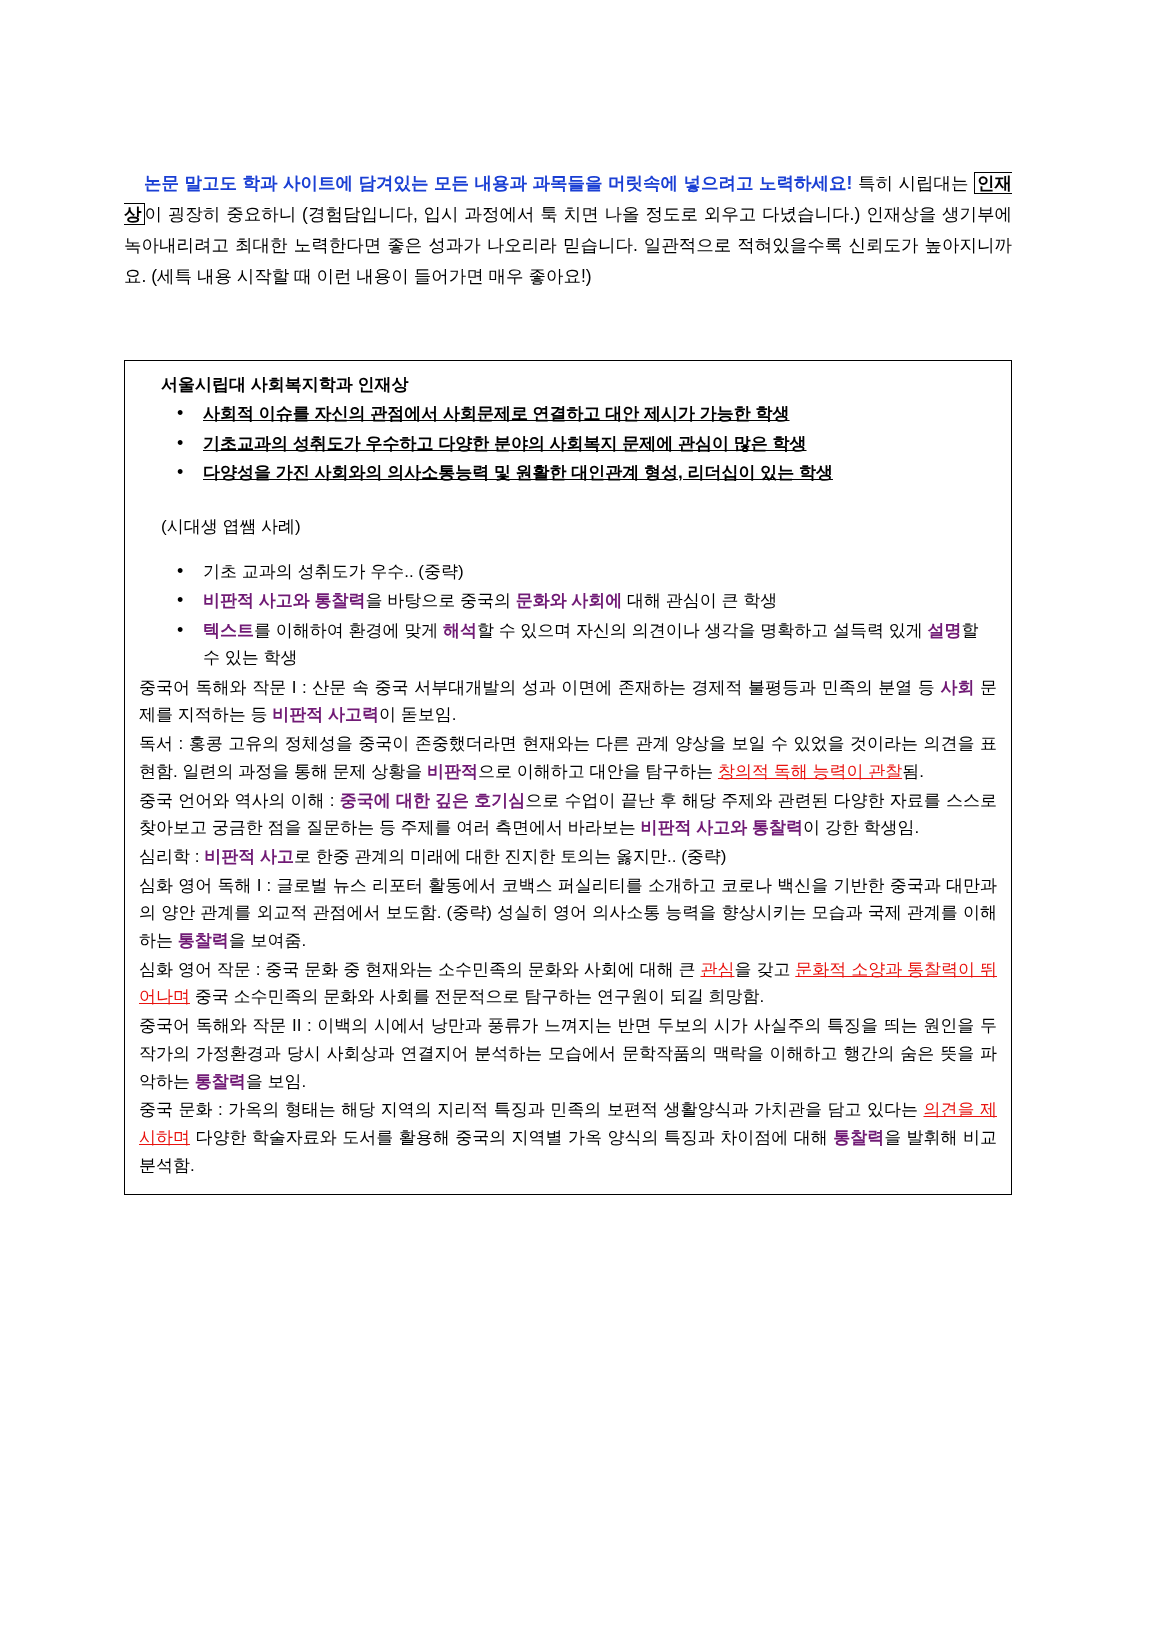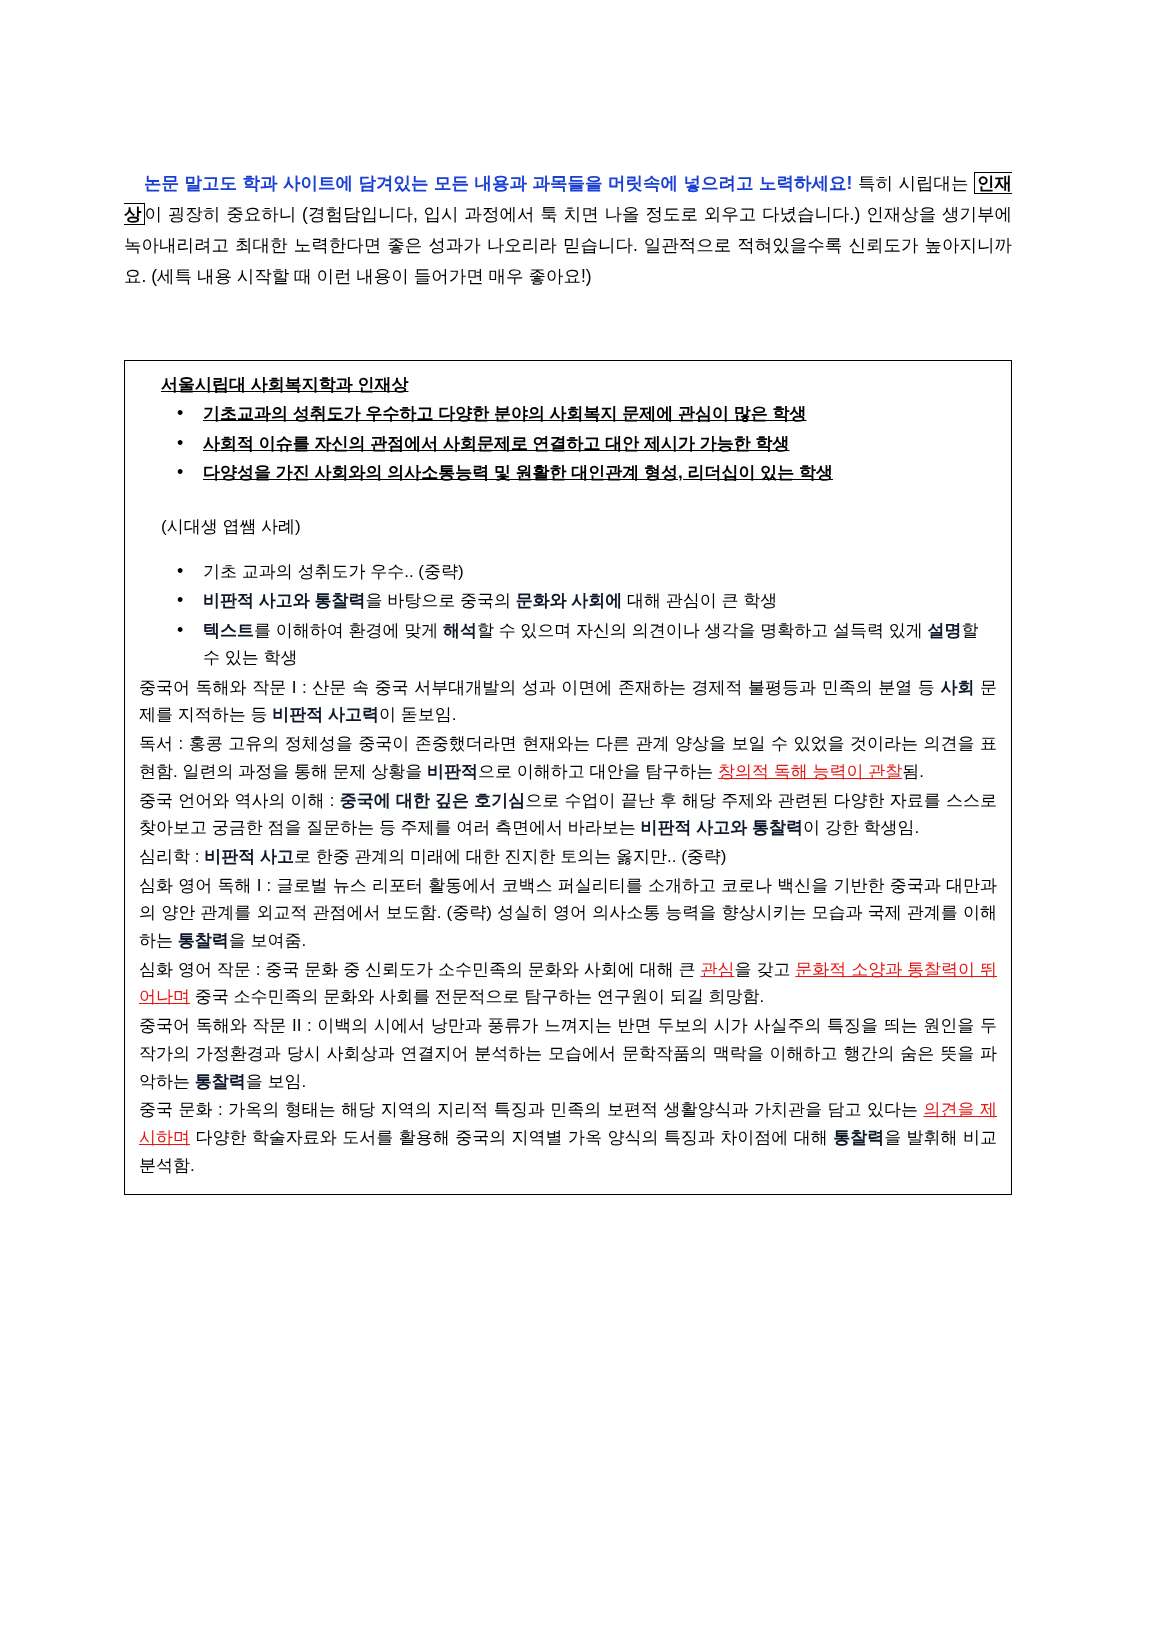--- a/index.html
+++ b/index.html
@@ -47,21 +47,20 @@
     top: 360px;
     width: 888px;
     border: 1px solid #000000;
     box-sizing: border-box;
     padding: 10px 14px 14px 14px;
   }
   .sec-title {
     font-size: 17px;
     font-weight: bold;
     margin: 2px 0 4px 22px;
-    text-decoration: underline;
   }
   .sec-title.plain {
     text-decoration: none;
     font-weight: normal;
   }
   ul.blist {
     margin: 0 0 0 30px;
     padding: 0 0 0 34px;
     list-style: none;
   }
@@ -84,57 +83,57 @@
   .note {
     font-size: 17px;
     margin: 0 0 0 22px;
   }
   .para {
     font-size: 17px;
     line-height: 1.63;
     text-align: justify;
     margin: 0 0 1px 0;
   }
-  .red { color: #0f172a; font-weight: bold; }
+  .red { color: #701a75; font-weight: bold; }
   .red-u { color: #e8130f; font-weight: normal; text-decoration: underline; }
   .body-block { margin-top: 2px; }
 </style>
 </head>
 <body>
 
 <div class="page">
 
   <p class="intro">
     <span class="blue-u">논문 말고도 학과 사이트에 담겨있는 모든 내용과 과목들을 머릿속에 넣으려고 노력하세요!</span><span> 특히 시립대는 </span><span class="boxed">인재상</span><span>이 굉장히 중요하니 (경험담입니다, 입시 과정에서 툭 치면 나올 정도로 외우고 다녔습니다.) 인재상을 생기부에 녹아내리려고 최대한 노력한다면 좋은 성과가 나오리라 믿습니다. 일관적으로 적혀있을수록 신뢰도가 높아지니까요. (세특 내용 시작할 때 이런 내용이 들어가면 매우 좋아요!)</span>
   </p>
 
   <div class="main-box">
 
     <div class="sec-title">서울시립대 사회복지학과 인재상</div>
     <ul class="blist" id="s1-list">
+        <li class="u"><span class="txt">사회적 이슈를 자신의 관점에서 사회문제로 연결하고 대안 제시가 가능한 학생</span></li>
         <li class="u"><span class="txt">기초교과의 성취도가 우수하고 다양한 분야의 사회복지 문제에 관심이 많은 학생</span></li>
-        <li class="u"><span class="txt">사회적 이슈를 자신의 관점에서 사회문제로 연결하고 대안 제시가 가능한 학생</span></li>
         <li class="u"><span class="txt">다양성을 가진 사회와의 의사소통능력 및 원활한 대인관계 형성, 리더십이 있는 학생</span></li>
       </ul>
 
     <div class="spacer-lg"></div>
     <div class="note">(시대생 엽쌤 사례)</div>
     <div class="spacer-md"></div>
 
     <ul class="blist" id="s2-list">
         <li><span>기초 교과의 성취도가 우수.. (중략)</span></li>
         <li><span class="red">비판적 사고와 통찰력</span><span>을 바탕으로 중국의 </span><span class="red">문화와 사회에</span><span> 대해 관심이 큰 학생</span></li>
         <li><span class="red">텍스트</span><span>를 이해하여 환경에 맞게 </span><span class="red">해석</span><span>할 수 있으며 자신의 의견이나 생각을 명확하고 설득력 있게 </span><span class="red">설명</span><span>할 수 있는 학생</span></li>
       </ul>
 
     <div class="body-block" id="para-block">
         <div class="para"><span>중국어 독해와 작문 I : 산문 속 중국 서부대개발의 성과 이면에 존재하는 경제적 불평등과 민족의 분열 등 </span><span class="red">사회</span><span> 문제를 지적하는 등 </span><span class="red">비판적 사고력</span><span>이 돋보임.</span></div>
         <div class="para"><span>독서 : 홍콩 고유의 정체성을 중국이 존중했더라면 현재와는 다른 관계 양상을 보일 수 있었을 것이라는 의견을 표현함. 일련의 과정을 통해 문제 상황을 </span><span class="red">비판적</span><span>으로 이해하고 대안을 탐구하는 </span><span class="red-u">창의적 독해 능력이 관찰</span><span>됨.</span></div>
         <div class="para"><span>중국 언어와 역사의 이해 : </span><span class="red">중국에 대한 깊은 호기심</span><span>으로 수업이 끝난 후 해당 주제와 관련된 다양한 자료를 스스로 찾아보고 궁금한 점을 질문하는 등 주제를 여러 측면에서 바라보는 </span><span class="red">비판적 사고와 통찰력</span><span>이 강한 학생임.</span></div>
         <div class="para"><span>심리학 : </span><span class="red">비판적 사고</span><span>로 한중 관계의 미래에 대한 진지한 토의는 옳지만.. (중략)</span></div>
         <div class="para"><span>심화 영어 독해 I : 글로벌 뉴스 리포터 활동에서 코백스 퍼실리티를 소개하고 코로나 백신을 기반한 중국과 대만과의 양안 관계를 외교적 관점에서 보도함. (중략) 성실히 영어 의사소통 능력을 향상시키는 모습과 국제 관계를 이해하는 </span><span class="red">통찰력</span><span>을 보여줌.</span></div>
-        <div class="para"><span>심화 영어 작문 : 중국 문화 중 신뢰도가 소수민족의 문화와 사회에 대해 큰 </span><span class="red-u">관심</span><span>을 갖고 </span><span class="red-u">문화적 소양과 통찰력이 뛰어나며</span><span> 중국 소수민족의 문화와 사회를 전문적으로 탐구하는 연구원이 되길 희망함.</span></div>
+        <div class="para"><span>심화 영어 작문 : 중국 문화 중 현재와는 소수민족의 문화와 사회에 대해 큰 </span><span class="red-u">관심</span><span>을 갖고 </span><span class="red-u">문화적 소양과 통찰력이 뛰어나며</span><span> 중국 소수민족의 문화와 사회를 전문적으로 탐구하는 연구원이 되길 희망함.</span></div>
         <div class="para"><span>중국어 독해와 작문 II : 이백의 시에서 낭만과 풍류가 느껴지는 반면 두보의 시가 사실주의 특징을 띄는 원인을 두 작가의 가정환경과 당시 사회상과 연결지어 분석하는 모습에서 문학작품의 맥락을 이해하고 행간의 숨은 뜻을 파악하는 </span><span class="red">통찰력</span><span>을 보임.</span></div>
         <div class="para"><span>중국 문화 : 가옥의 형태는 해당 지역의 지리적 특징과 민족의 보편적 생활양식과 가치관을 담고 있다는 </span><span class="red-u">의견을 제시하며</span><span> 다양한 학술자료와 도서를 활용해 중국의 지역별 가옥 양식의 특징과 차이점에 대해 </span><span class="red">통찰력</span><span>을 발휘해 비교 분석함.</span></div>
       </div>
 
   </div>
 </div>
 
 </body></html>

